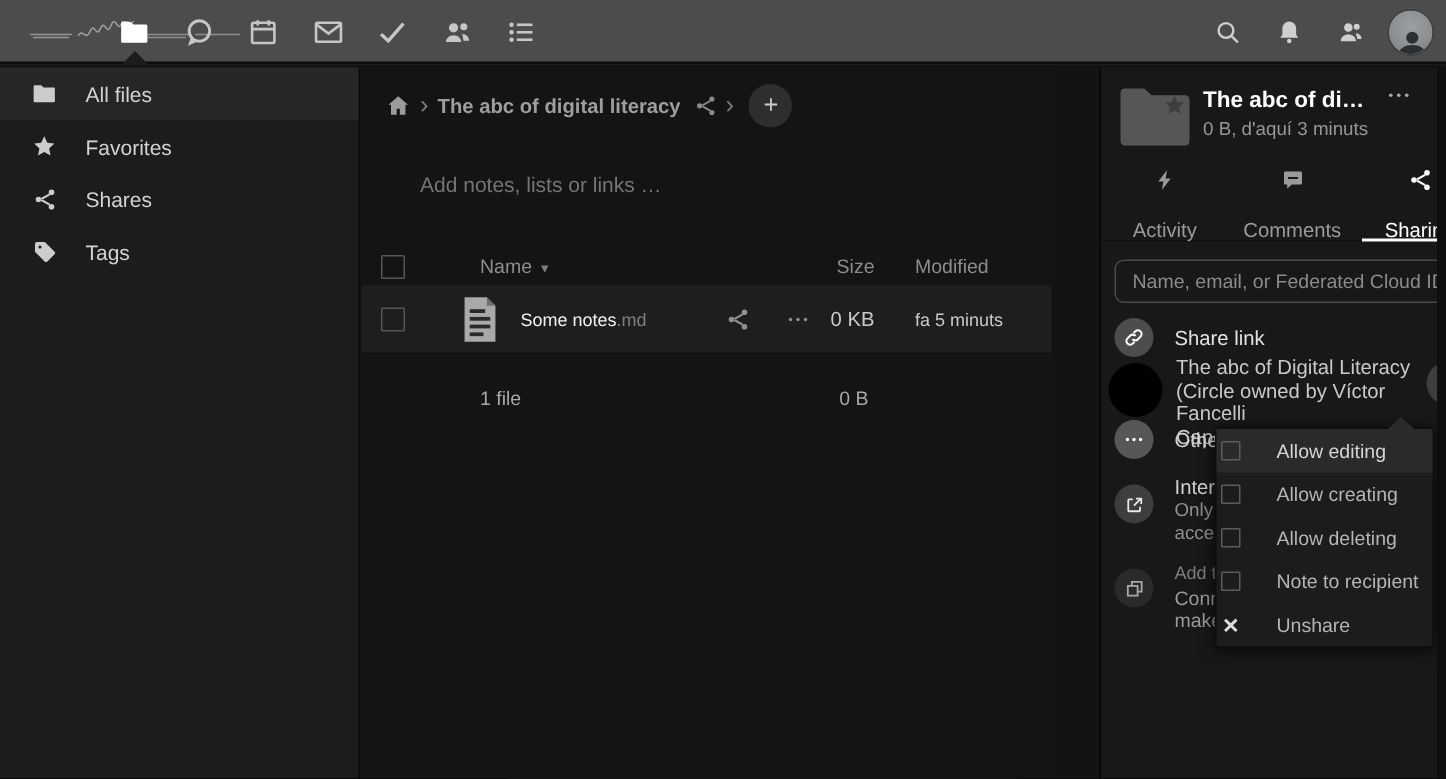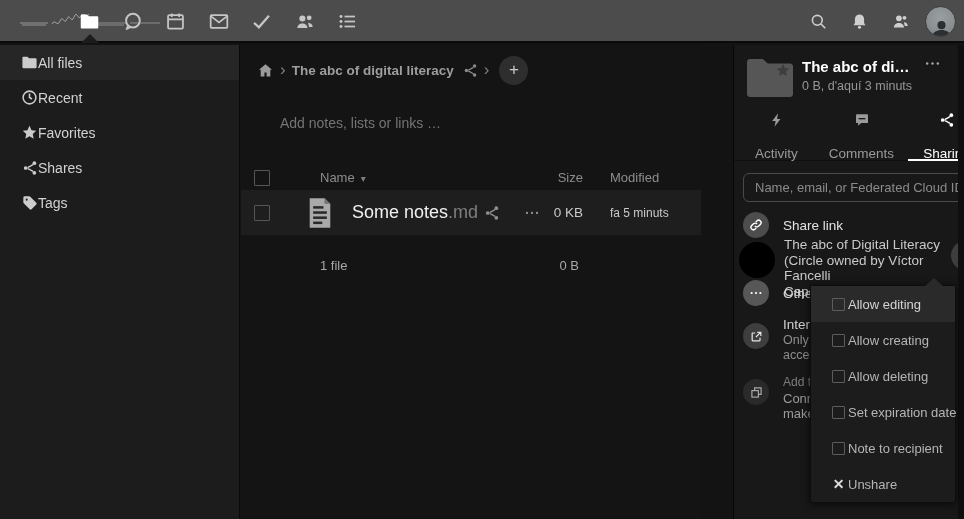--- a/index.html
+++ b/index.html
@@ -14,21 +14,21 @@
   .app.active { color:#ffffff; }
   .app.active .apptri { position:absolute; bottom:0; left:50%; margin-left:-9px; width:0; height:0;
      border-left:9px solid transparent; border-right:9px solid transparent; border-bottom:9px solid #1c1c1c; }
   .hdr-right { position:absolute; right:8px; top:0; height:43px; display:flex; align-items:center; gap:9px; }
   .hicon { width:32px; height:32px; display:flex; align-items:center; justify-content:center; color:#cfcfcf; cursor:pointer; }
   .avatar { width:31px; height:31px; border-radius:50%; background:radial-gradient(circle at 50% 38%, #9aa0a2 0%, #8b9092 55%, #777c7e 100%); position:relative; overflow:hidden; cursor:pointer; border:1px solid #3e3e3e;}
   .avatar svg { position:absolute; left:4px; bottom:-2px; }
 
   
   .sidebar { position:absolute; left:0; top:45px; width:240px; height:474px; background:#1c1c1c; border-right:1px solid #0a0a0a; }
-  .sb-item { height:35px; display:flex; align-items:center; padding-left:21px; color:#d2d2d2; font-size:14px; cursor:pointer; }
+  .sb-item { height:35px; display:flex; align-items:center; padding-left:21px; gap:19px; color:#d2d2d2; font-size:14px; cursor:pointer; }
   .sb-item.active { background:#262626; }
   .sb-item .ic { width:17px; display:flex; justify-content:center; color:#cccccc; }
 
   
   .main { position:absolute; left:241px; top:45px; width:460px; height:474px; background:#141414; }
   .crumbbar { position:absolute; left:0; top:0; width:100%; height:50px; display:flex; align-items:center; }
   .crumb-home { margin-left:16px; color:#9b9b9b; cursor:pointer; display:flex; }
   .chev { color:#7f7f7f; font-size:17px; margin:0 6px; }
   .crumb-name { color:#9e9e9e; font-size:13.5px; font-weight:bold; cursor:pointer; }
   .crumb-shared { color:#8a8a8a; margin-left:9px; display:flex; cursor:pointer; }
@@ -36,21 +36,21 @@
   .notes { position:absolute; left:39px; top:70px; color:#757575; font-size:14px; cursor:text; width:390px; }
   .thead { position:absolute; left:0; top:110px; width:100%; height:45px; display:flex; align-items:center; color:#8d8d8d; font-size:13px; }
   .cb { width:16px; height:16px; border:1px solid #565656; border-radius:1px; background:transparent; cursor:pointer; }
   .col-cb { margin-left:13px; }
   .col-name { margin-left:50px; cursor:pointer;text-align:center; }
   .caret { color:#7d7d7d; font-size:10px; margin-left:6px; }
   .col-size { position:absolute; right:118px; cursor:pointer; }
   .col-mod { position:absolute; left:369px; cursor:pointer; }
   .frow { position:absolute; left:0; top:145px; width:100%; height:45px; background:#1e1e1e; display:flex; align-items:center; cursor:pointer; }
   .ficon { margin-left:36px; display:flex; }
-  .fname { margin-left:18px; font-size:18px; color:#f0f0f0;text-align:right; }
+  .fname { margin-left:13px; font-size:12px; color:#f0f0f0;text-align:right; }
   .fext { color:#7f7f7f; }
   .fshare { position:absolute; left:243px; color:#909090; display:flex; cursor:pointer; }
   .fmore { position:absolute; left:283px; color:#909090; display:flex; cursor:pointer; }
   .fsize { position:absolute; right:118px; color:#c9c9c9; font-size:13.5px; }
   .fmod  { position:absolute; left:369px; color:#c9c9c9; font-size:12px; }
   .fsummary { position:absolute; left:0; top:200px; width:100%; height:40px; display:flex; align-items:center; color:#a8a8a8; font-size:13px; }
   .sum-count { margin-left:79px; }
   .sum-size { position:absolute; right:122px; }
 
   
@@ -87,21 +87,21 @@
   .pj-row { top:330px; }
   .pj-ic { width:26px; height:26px; background:#2a2a2a; color:#a8a8a8; margin-left:9px; margin-top:4px; }
   .pj-text { margin-left:14px; width:172px; }
   .pj-title { color:#7d7d7d; font-size:12px; margin-bottom:2px; }
   .pj-desc { color:#9a9a9a; font-size:13px; line-height:15px; }
 
   
   .menu { position:absolute; left:810px; top:285px; width:146px; background:#1c1c1c; border:1px solid #0d0d0d; border-radius:3px; box-shadow:0 1px 10px rgba(0,0,0,.7); z-index:20; }
   .menu::before { content:""; position:absolute; top:-8px; right:12px; width:0; height:0;
      border-left:9px solid transparent; border-right:9px solid transparent; border-bottom:8px solid #2a2a2a; }
-  .mi { height:36px; display:flex; align-items:center; padding-left:21px; gap:3px; color:#b5b5b5; font-size:13px; cursor:pointer; white-space:nowrap; }
+  .mi { height:29px; display:flex; align-items:center; padding-left:3px; gap:24px; color:#b5b5b5; font-size:13px; cursor:pointer; white-space:nowrap; }
   .mi.hl { background:#2a2a2a; color:#d4d4d4; }
   .mcb { width:13px; height:13px; border:1px solid #5c5c5c; border-radius:1px; flex:none; }
   .mi-x { color:#dcdcdc; font-size:14px; font-weight:bold; width:13px; text-align:center; flex:none;}
 
   .scrollstrip { position:absolute; right:0; top:45px; width:6px; height:474px; background:#0f0f0f; }
 </style>
 </head>
 <body>
 
 <div class="screen">
@@ -196,29 +196,20 @@
   </div>
 
   <div class="sidebar">
     <div class="sb-item active">
       <span class="ic">
         <svg width="17" height="17" viewBox="0 0 24 24" fill="currentColor">
             <path d="M2 5.2c0-.7.5-1.2 1.2-1.2h5.9l2.3 2.1h9.4c.7 0 1.2.5 1.2 1.2v11.5c0 .7-.5 1.2-1.2 1.2H3.2c-.7 0-1.2-.5-1.2-1.2z"></path>
           </svg>
       </span>
       <span>All files</span>
-    </div>
-    <div class="sb-item">
-      <span class="ic">
-        <svg width="17" height="17" viewBox="0 0 24 24" fill="none" stroke="currentColor" stroke-width="2.2">
-            <circle cx="12" cy="12" r="9"></circle>
-            <path d="M12 6.5V12l3.6 2.1"></path>
-          </svg>
-      </span>
-      <span>Recent</span>
     </div>
     <div class="sb-item">
       <span class="ic">
         <svg width="17" height="17" viewBox="0 0 24 24" fill="currentColor">
             <path d="M12 2.5l2.9 6.2 6.6.8-4.9 4.6 1.3 6.6L12 17.4l-5.9 3.3 1.3-6.6L2.5 9.5l6.6-.8z"></path>
           </svg>
       </span>
       <span>Favorites</span>
     </div>
     <div class="sb-item">
@@ -435,24 +426,20 @@
     <div class="mi">
       <span class="mcb"></span>
       <span>Allow creating</span>
     </div>
     <div class="mi">
       <span class="mcb"></span>
       <span>Allow deleting</span>
     </div>
     <div class="mi">
       <span class="mcb"></span>
-      <span>Set expiration date</span>
-    </div>
-    <div class="mi">
-      <span class="mcb"></span>
       <span>Note to recipient</span>
     </div>
     <div class="mi">
       <span class="mi-x">✕</span>
       <span>Unshare</span>
     </div>
   </div>
 
   <div class="scrollstrip"></div>
 </div>

